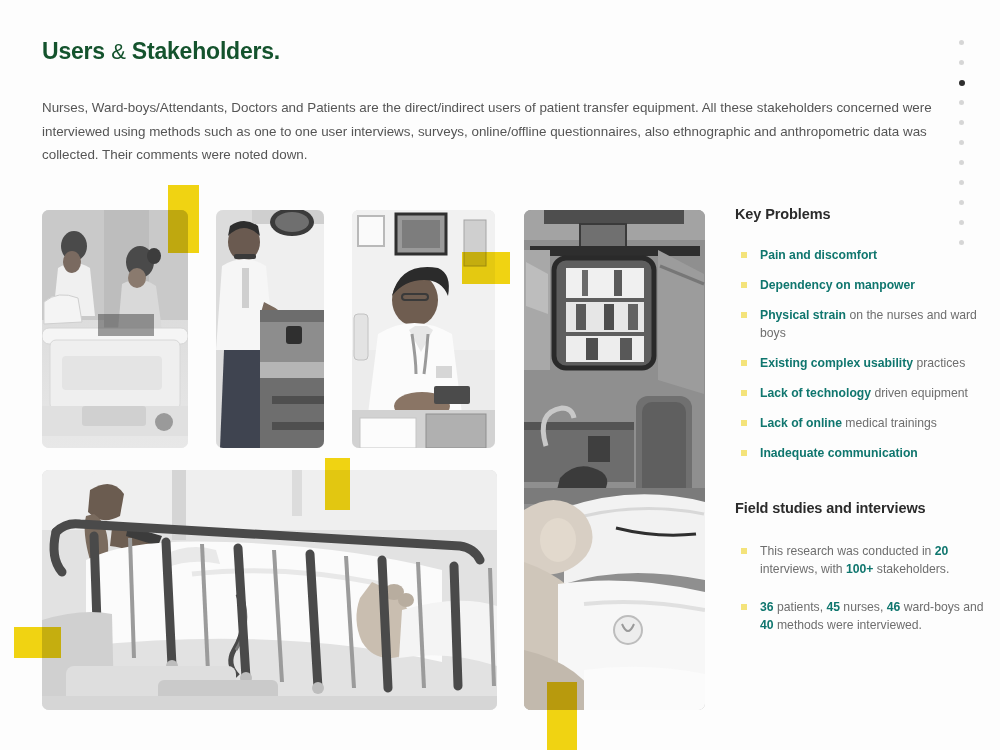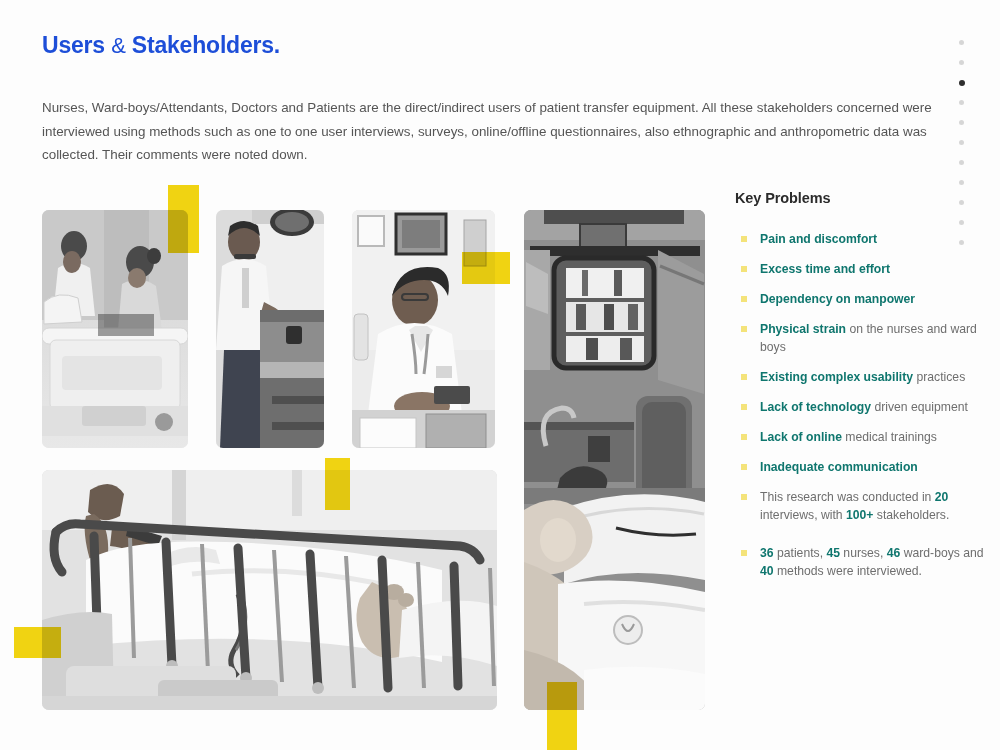--- a/index.html
+++ b/index.html
@@ -13,25 +13,25 @@
     font-family: "Liberation Sans", sans-serif;
     color: #3a3a3a;
     overflow: hidden;
     position: relative;
   }
 
   
   #slide-title {
     position: absolute;
     left: 42px;
-    top: 32px;
+    top: 38px;
     font-size: 23px;
     font-weight: bold;
     letter-spacing: -0.2px;
-    color: #1d4ed8;
+    color: #14532d;
     white-space: nowrap;
     text-align: right;
   }
   #slide-title .amp {
     font-weight: 300;
     font-size: 22px;
   }
 
   #intro-paragraph {
     position: absolute;
@@ -90,21 +90,21 @@
   #accent-1 { left: 168px; top: 185px; width: 31px;  height: 68px; }
   #accent-2 { left: 462px; top: 252px; width: 48px;  height: 32px; }
   #accent-3 { left: 325px; top: 458px; width: 25px;  height: 52px; }
   #accent-4 { left: 14px;  top: 627px; width: 47px;  height: 31px; }
   #accent-5 { left: 547px; top: 682px; width: 30px;  height: 68px; }
 
   
   #right-column {
     position: absolute;
     left: 735px;
-    top: 190px;
+    top: 206px;
     width: 262px;
   }
   .section-heading {
     font-size: 14.5px;
     font-weight: bold;
     color: #2b2b2b;
     letter-spacing: -0.1px;
   }
   .bullet-list { margin: 0; padding: 0; list-style: none; }
   .bullet-row {
@@ -339,28 +339,28 @@
 <div class="accent" id="accent-3"></div>
 <div class="accent" id="accent-4"></div>
 <div class="accent" id="accent-5"></div>
 
 <div id="right-column">
 
   <div class="section-heading" id="key-problems-heading">Key Problems</div>
 
   <ul class="bullet-list" id="key-problems-list">
       <li class="bullet-row"><span class="bullet-marker"></span><span class="strong">Pain and discomfort</span></li>
-      <li class="bullet-row"><span class="bullet-marker"></span><span class="strong">Excess time and effort</span></li>
       <li class="bullet-row"><span class="bullet-marker"></span><span class="strong">Dependency on manpower</span></li>
       <li class="bullet-row"><span class="bullet-marker"></span><span class="strong">Physical strain</span><span class="rest"> on the nurses and ward boys</span></li>
       <li class="bullet-row"><span class="bullet-marker"></span><span class="strong">Existing complex usability</span><span class="rest"> practices</span></li>
       <li class="bullet-row"><span class="bullet-marker"></span><span class="strong">Lack of technology</span><span class="rest"> driven equipment</span></li>
       <li class="bullet-row"><span class="bullet-marker"></span><span class="strong">Lack of online</span><span class="rest"> medical trainings</span></li>
       <li class="bullet-row"><span class="bullet-marker"></span><span class="strong">Inadequate communication</span></li>
     </ul>
 
+  <div class="section-heading" id="field-studies-heading">Field studies and interviews</div>
 
   <ul class="bullet-list" id="field-studies-list">
       <li class="bullet-row"><span class="bullet-marker"></span><span class="rest">This research was conducted in </span><span class="strong">20</span><span class="rest"> interviews, with </span><span class="strong">100+</span><span class="rest"> stakeholders.</span></li>
       <li class="bullet-row"><span class="bullet-marker"></span><span class="strong">36</span><span class="rest"> patients, </span><span class="strong">45</span><span class="rest"> nurses, </span><span class="strong">46</span><span class="rest"> ward-boys and </span><span class="strong">40</span><span class="rest"> methods were interviewed.</span></li>
     </ul>
 
 </div>
 
 </body></html>

